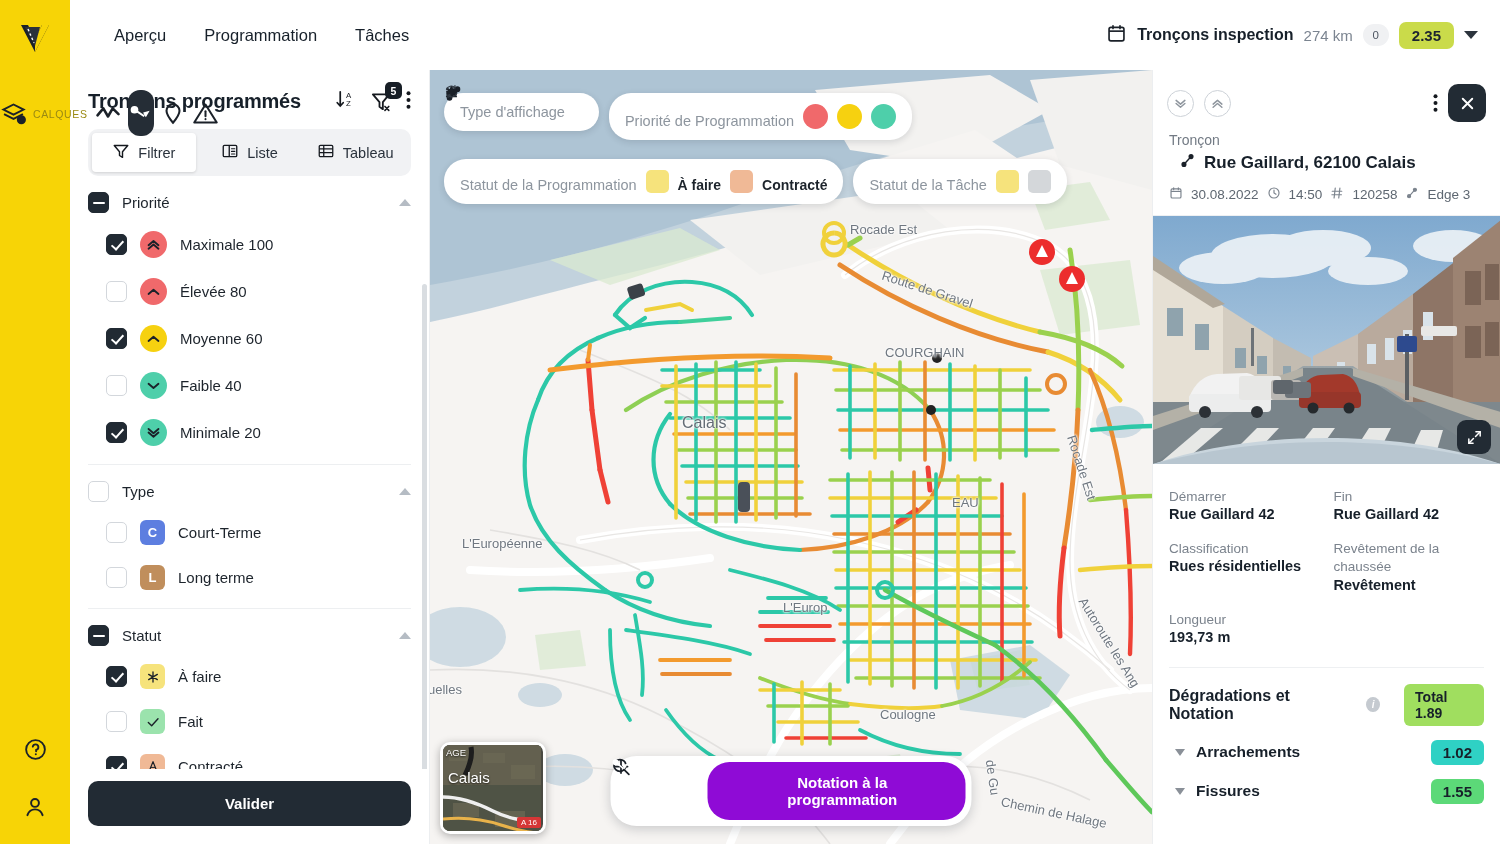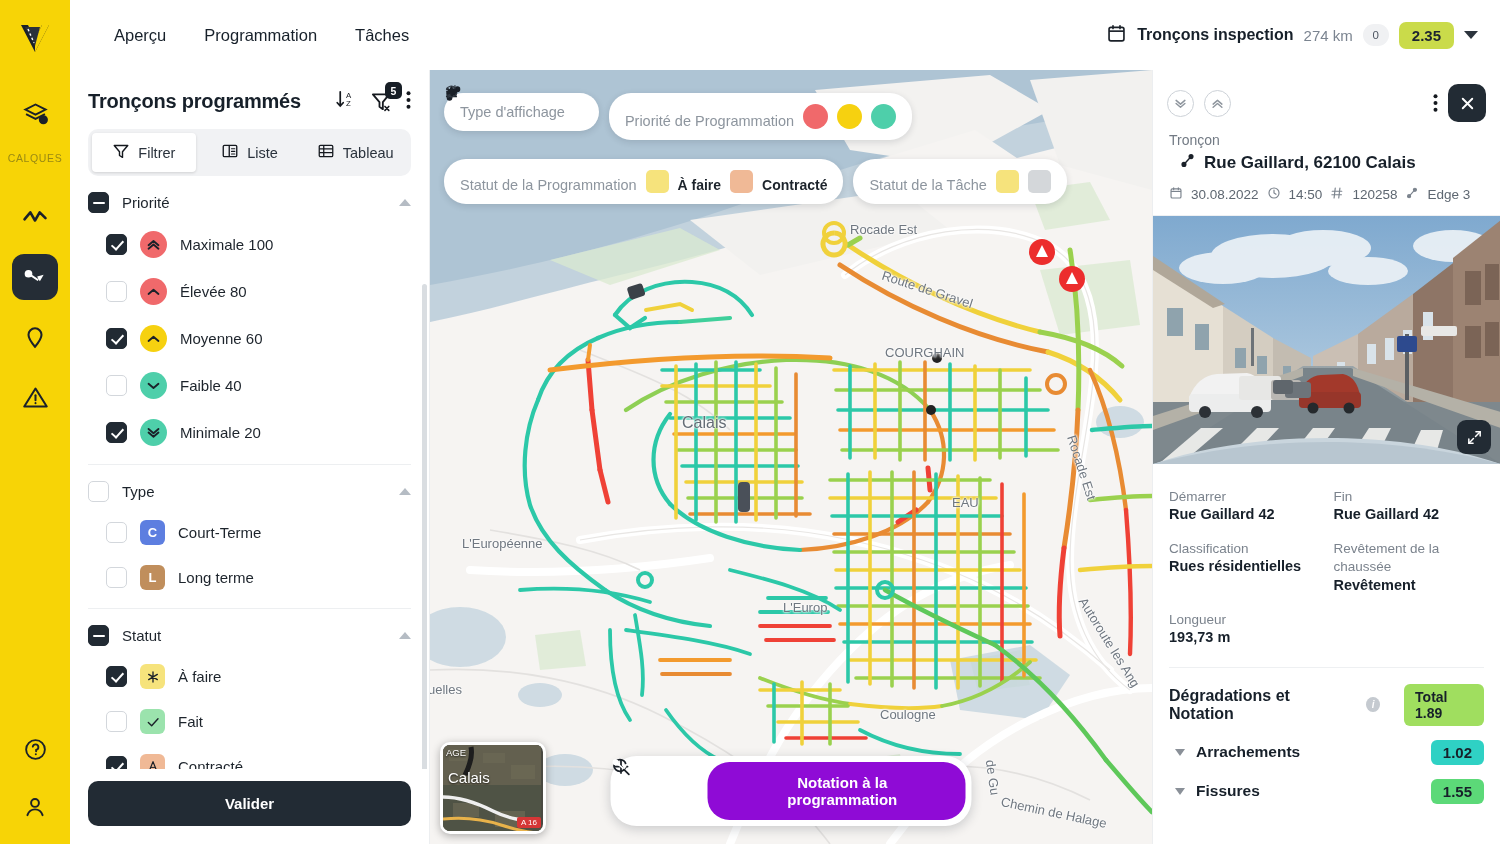--- a/index.html
+++ b/index.html
@@ -12,21 +12,21 @@
   }
   #app { position: relative; width: 1500px; height: 844px; display: flex; }
 
   
   .rail {
     width: 70px; height: 844px; background: #F7D406;
     display: flex; flex-direction: column; align-items: center;
     flex: 0 0 70px; position: relative; z-index: 40;
   }
   .rail-logo { margin-top: 16px; width: 44px; height: 44px; display:flex; align-items:center; justify-content:center;}
-  .rail-icons { margin-top: 30px; display: flex; flex-direction: column; align-items: center; gap: 14px; width: 100%;}
+  .rail-icons { margin-top: 30px; display: flex; flex-direction: row; align-items: flex-end; gap: 6px; width: 100%;}
   .rail-btn {
     width: 46px; height: 46px; border-radius: 12px;
     display: flex; align-items: center; justify-content: center;
     cursor: pointer;
   }
   .rail-btn.active { background: #252d36; }
   .rail-label {
     font-size: 10.5px; letter-spacing: .06em; color: #9a8a13;
     margin-top: 2px; margin-bottom: 16px; font-weight: 500;
   }

